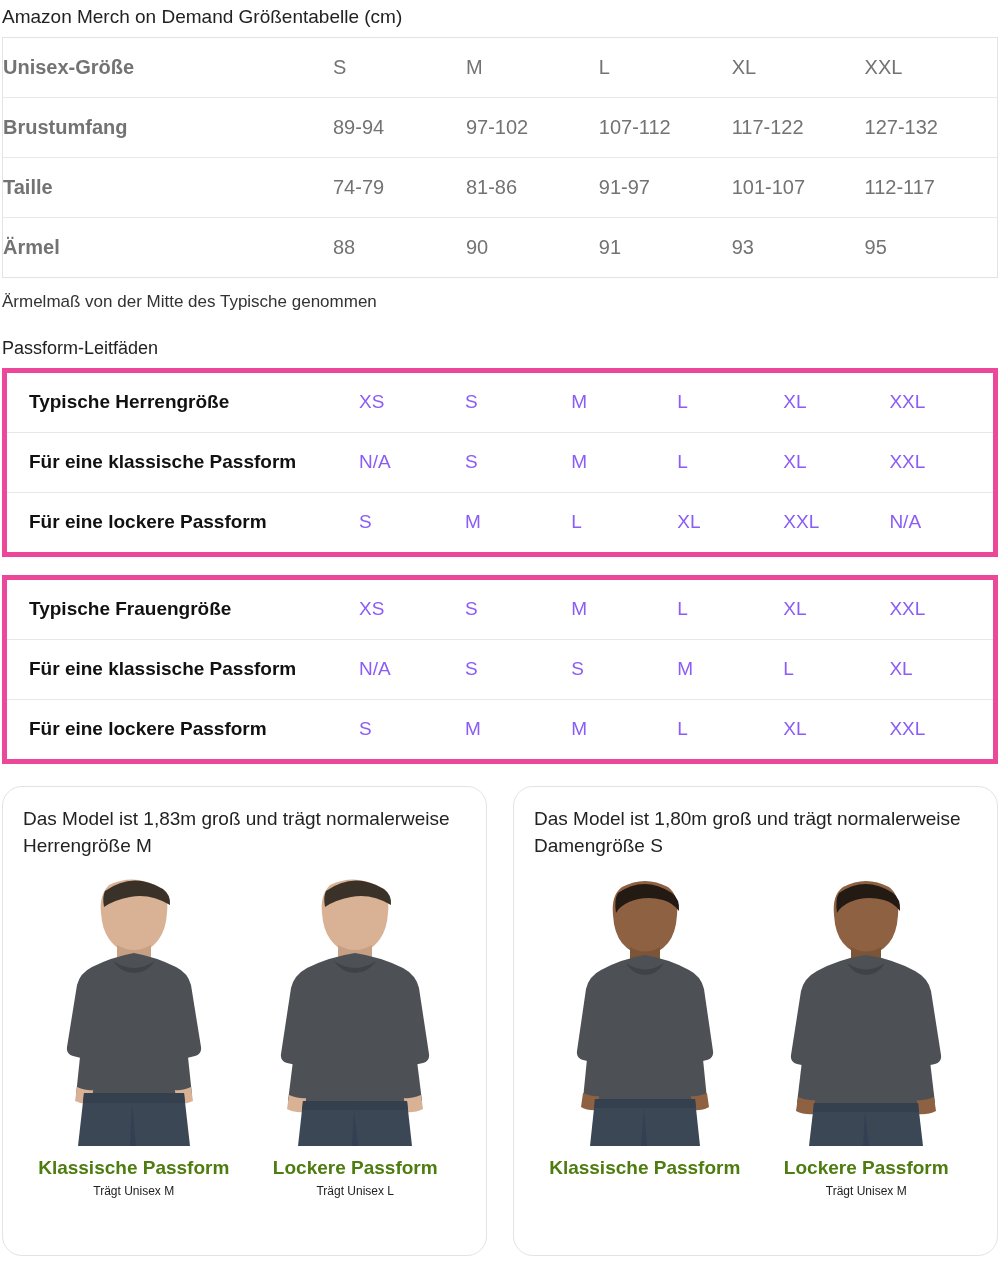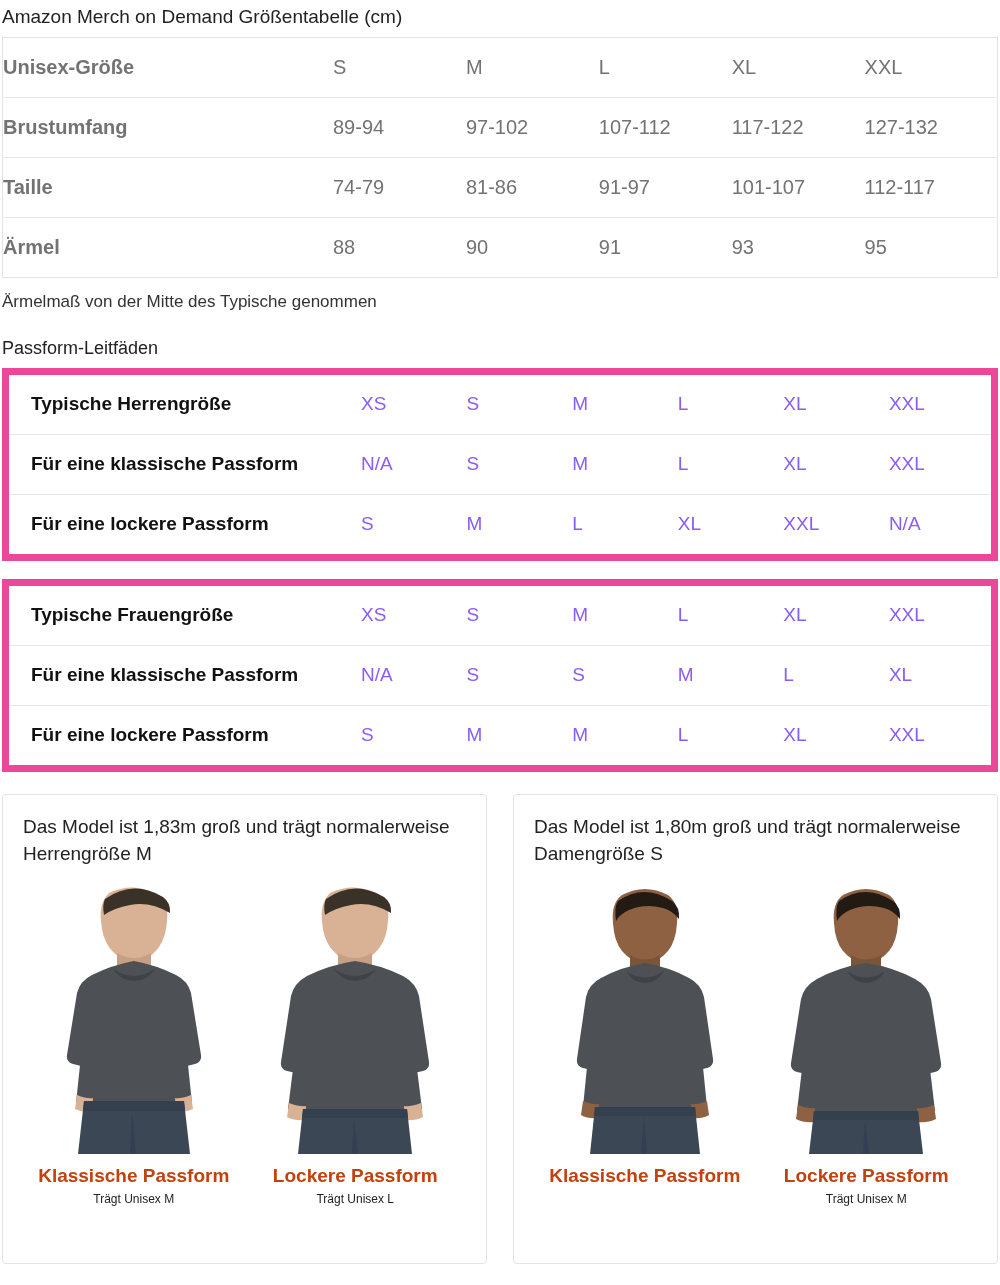--- a/index.html
+++ b/index.html
@@ -68,21 +68,21 @@
     font-size: 18px;
     color: #222222;
     padding: 26px 8px 9px 2px;
   }
 
   table.fittable {
     width: 996px;
     margin: 0 auto;
     border-collapse: collapse;
     table-layout: fixed;
-    border: 7px solid #ec4899;
+    border: 5px solid #ec4899;
     background: #ffffff;
   }
   table.fittable td {
     border-bottom: 1px solid #e8e8e8;
     padding: 0;
     height: 59px;
     vertical-align: middle;
     font-size: 19px;
     color: #8b5cf6;
   }
@@ -98,21 +98,21 @@
   .table-gap { height: 18px; }
 
   .models-row {
     display: flex;
     gap: 26px;
     padding: 22px 2px 0 2px;
   }
   .model-card {
     flex: 1 1 0;
     border: 1px solid #e3e3e3;
-    border-radius: 4px;
+    border-radius: 20px;
     background: #ffffff;
     padding: 18px 20px 0 20px;
     box-sizing: border-box;
     height: 470px;
     overflow: hidden;
     position: relative;
   }
   .model-caption {
     font-size: 19px;
     color: #222222;
@@ -137,21 +137,21 @@
     justify-content: space-around;
     margin-top: 8px;
   }
   .label-col {
     width: 47%;
     text-align: center;
   }
   .label-title {
     font-size: 19px;
     font-weight: bold;
-    color: #c2410c;
+    color: #4d7c0f;
     line-height: 1.5;
   }
   .label-sub {
     font-size: 12px;
     color: #222222;
     line-height: 1.5;
   }
   svg.person { display: block; }
 </style>
 </head>

